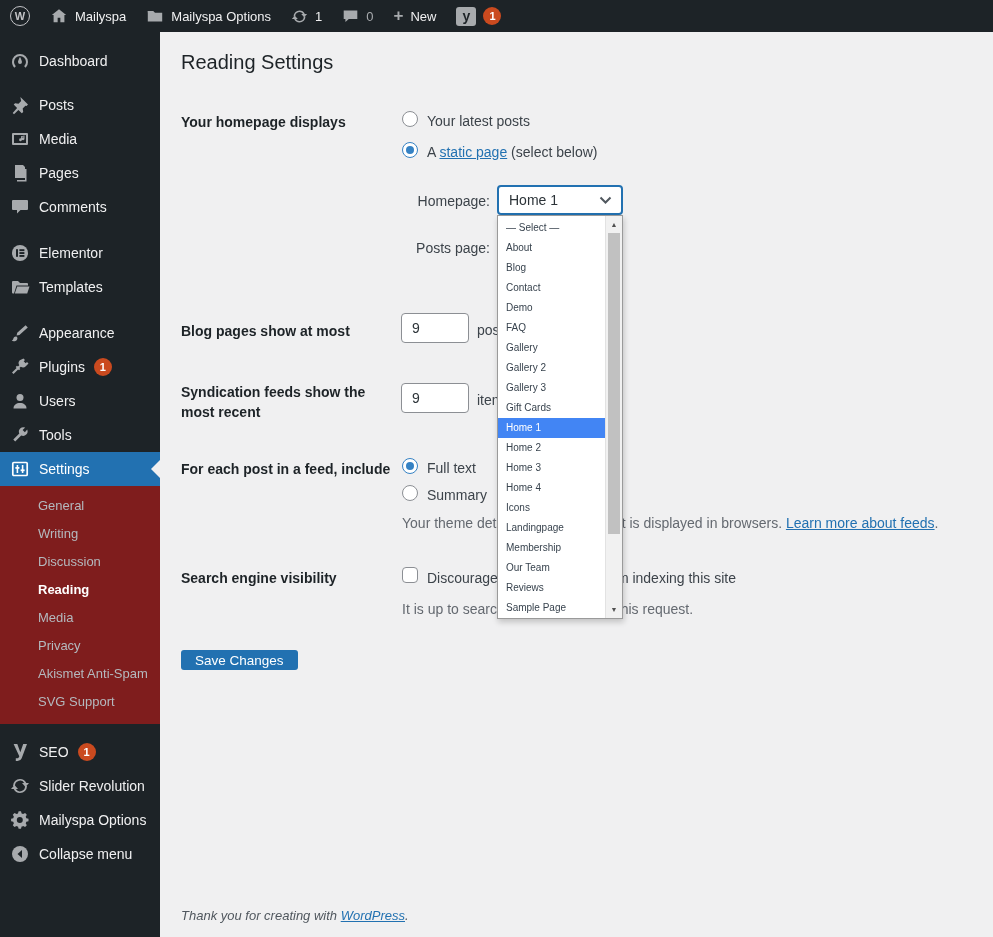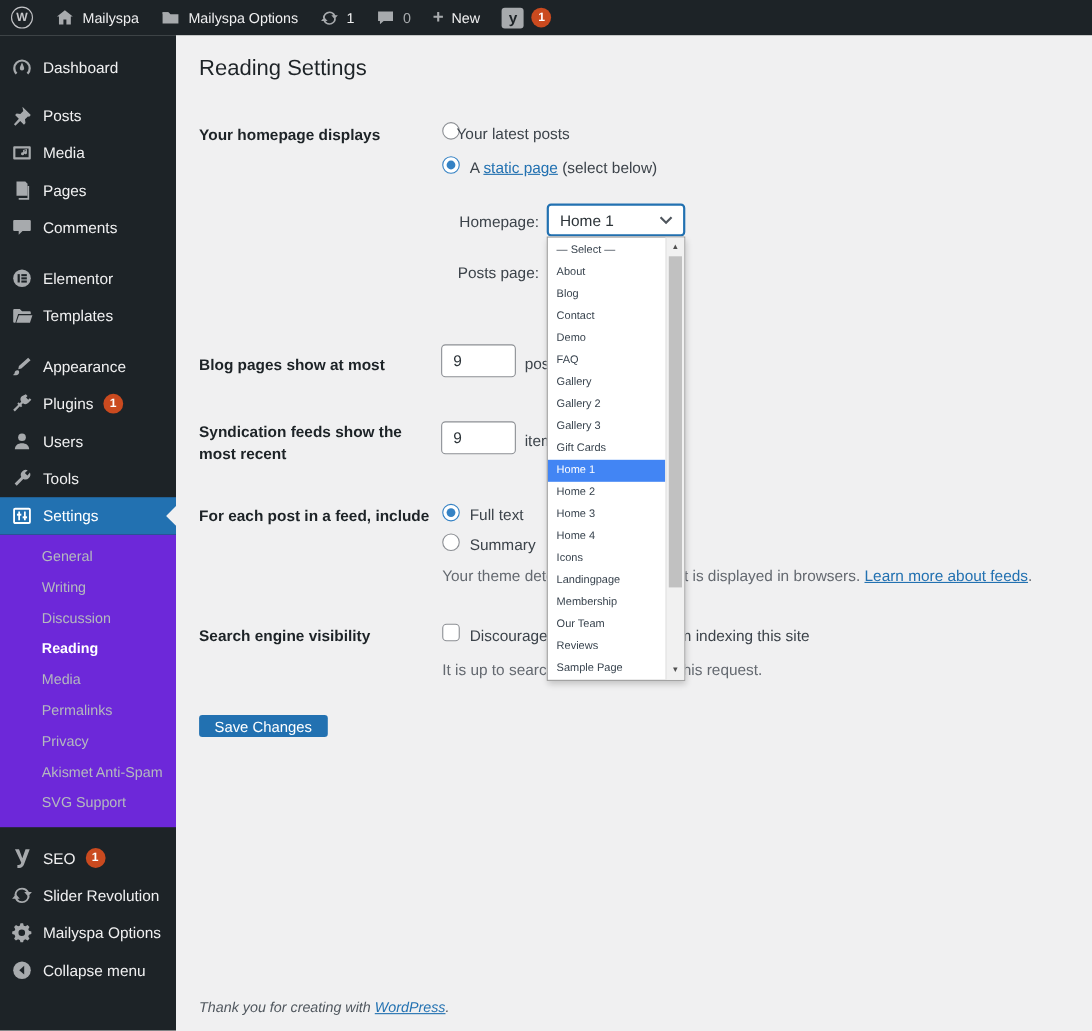--- a/index.html
+++ b/index.html
@@ -29,21 +29,21 @@
     color:#f0f0f1;font-size:14px;z-index:70;}
   #sidebar .pad-top{height:12px;}
   .spacer10{height:10px;} .spacer12{height:12px;} .spacer11{height:11px;}
   .mi{height:34px;display:flex;align-items:center;gap:9px;padding:0 8px 0 10px;position:relative;cursor:pointer;}
   .mi .ic{width:20px;height:20px;color:#a7aaad;flex:none;}
   .mi .lbl{line-height:18px;}
   .mi.active{background:#2271b1;color:#fff;}
   .mi.active .ic{color:#fff;}
   .mi.active .arrow{position:absolute;right:0;top:50%;margin-top:-9px;width:0;height:0;
     border:9px solid transparent;border-right:9px solid #f0f0f1;border-left:none;}
-  .submenu{background:#6d28d9;padding:6px 0 8px;}
+  .submenu{background:#7f1d1d;padding:6px 0 8px;}
   .sub{height:28px;line-height:28px;padding-left:38px;color:#b4b9be;font-size:13px;cursor:pointer;}
   .sub.current{color:#fff;font-weight:700;}
 
   
   #title{position:absolute;left:181px;top:51px;font-size:20px;font-weight:400;color:#1d2327;margin:0;}
   .rowlabel{position:absolute;font-size:14px;font-weight:700;color:#1d2327;line-height:20px;white-space:nowrap;}
   #lbl-home{left:181px;top:112px;}
   #lbl-blog{left:181px;top:321px;}
   #lbl-synd{left:181px;top:382px;width:215px;white-space:normal;}
   #lbl-feed{left:181px;top:459px;}
@@ -53,21 +53,21 @@
   .radio.checked{border-color:#3582c4;}
   .radio.checked::after{content:"";position:absolute;left:3px;top:3px;width:8px;height:8px;border-radius:50%;background:#3582c4;}
   #r-latest{left:402px;top:111px;}
   #r-static{left:402px;top:142px;}
   #r-full{left:402px;top:458px;}
   #r-summary{left:402px;top:485px;}
   #cb-discourage{position:absolute;left:402px;top:567px;width:16px;height:16px;background:#fff;
     border:1px solid #8c8f94;border-radius:4px;}
 
   .ftext{position:absolute;font-size:14px;color:#3c434a;line-height:18px;white-space:nowrap;}
-  #t-latest{left:415px;top:112px;}
+  #t-latest{left:427px;top:112px;}
   #t-static{left:427px;top:143px;}
   #t-full{left:427px;top:459px;}
   #t-summary{left:427px;top:486px;}
   #t-homepage{left:330px;top:192px;width:160px;text-align:right;}
   #t-postspage{left:330px;top:239px;width:160px;text-align:right;}
   #t-discourage{left:427px;top:569px;}
   #sfx-blog{left:477px;top:321px;}
   #sfx-synd{left:477px;top:391px;}
 
   .desc{position:absolute;font-size:14px;color:#646970;line-height:18px;white-space:nowrap;}
@@ -281,21 +281,20 @@
     <span class="lbl">Settings</span>
     <span class="arrow"></span>
   </div>
 
   <div class="submenu">
     <div class="sub">General</div>
     <div class="sub">Writing</div>
     <div class="sub">Discussion</div>
     <div class="sub current">Reading</div>
     <div class="sub">Media</div>
-    <div class="sub">Permalinks</div>
     <div class="sub">Privacy</div>
     <div class="sub">Akismet Anti-Spam</div>
     <div class="sub">SVG Support</div>
   </div>
 
   <div class="spacer11"></div>
 
   <div class="mi">
     <span class="ic">
       <svg viewBox="0 0 20 20" fill="currentColor">

